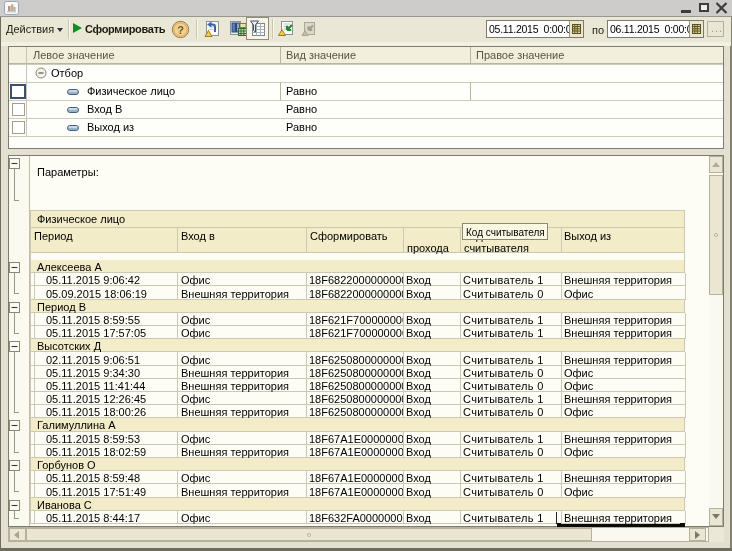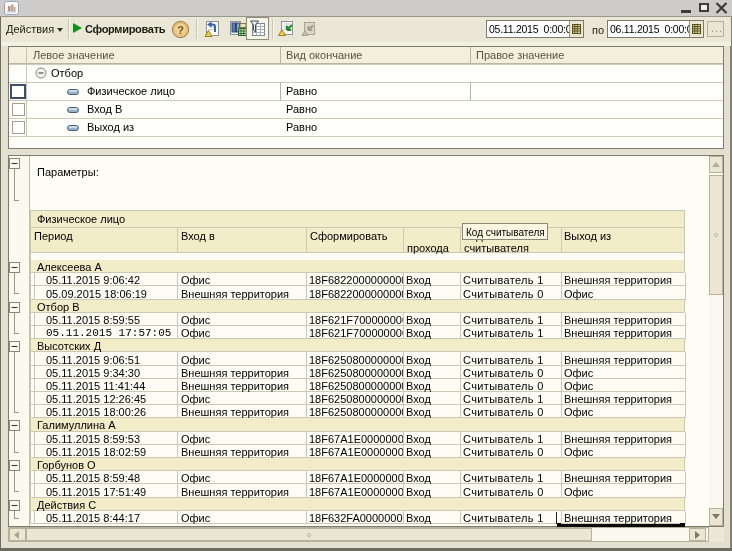--- a/index.html
+++ b/index.html
@@ -84,21 +84,21 @@
 <div class="abs" style="left:689px;top:21px;width:14px;height:16px;background:#eae6d2;border-left:1px solid #9a9684;box-sizing:border-box;"></div>
 <svg class="abs" style="left:692px;top:24px;" width="9" height="10" viewBox="0 0 9 10">
 <rect x="0.5" y="0.5" width="8" height="9" fill="#ddd4a0" stroke="#5a521c"></rect>
 <path d="M0.5 2.6h8M0.5 4.8h8M0.5 7h8M2.8 0.5v9M5.3 0.5v9" stroke="#5a521c" stroke-width="1"></path>
 </svg>
 <div class="abs" style="left:707px;top:21px;width:17px;height:16px;background:#eae6d4;border:1px solid #b3af9a;box-sizing:border-box;"></div>
 <div class="txt" style="left:711px;top:22px;color:#9a9786;letter-spacing:1px;">...</div>
 <div class="abs" style="left:8px;top:46px;width:716px;height:103px;background:#fefefb;border:1px solid #7e7c6e;box-sizing:border-box;"></div>
 <div class="abs" style="left:9px;top:47px;width:714px;height:17px;background:#f2efdc;border-bottom:1px solid #b9b5a1;box-sizing:border-box;"></div>
 <div class="txt" style="left:33px;top:49px;color:#5a553c;">Левое значение</div>
-<div class="txt" style="left:286px;top:49px;color:#5a553c;">Вид окончание</div>
+<div class="txt" style="left:286px;top:49px;color:#5a553c;">Вид значение</div>
 <div class="txt" style="left:476px;top:49px;color:#5a553c;">Правое значение</div>
 <div class="abs" style="left:280px;top:47px;width:1px;height:17px;background:#b9b5a1;"></div>
 <div class="abs" style="left:470px;top:47px;width:1px;height:17px;background:#b9b5a1;"></div>
 <div class="abs" style="left:26px;top:47px;width:1px;height:89px;background:#c9c5b2;"></div>
 <div class="abs" style="left:9px;top:64px;width:714px;height:1px;background:#cfcbb9;"></div>
 <div class="abs" style="left:9px;top:82px;width:714px;height:1px;background:#cfcbb9;"></div>
 <div class="abs" style="left:9px;top:100px;width:714px;height:1px;background:#cfcbb9;"></div>
 <div class="abs" style="left:9px;top:118px;width:714px;height:1px;background:#cfcbb9;"></div>
 <div class="abs" style="left:9px;top:136px;width:714px;height:1px;background:#cfcbb9;"></div>
 <div class="abs" style="left:280px;top:82px;width:1px;height:18px;background:#b9b5a1;"></div>
@@ -216,53 +216,53 @@
 <div class="txt" style="left:309px;top:287.6px;">18F6822000000000</div>
 <div class="abs" style="left:403px;top:286.4px;width:57px;height:13.2px;background:#fdfdf6;border-left:1px solid #ccc8b4;border-bottom:1px solid #ccc8b4;box-sizing:border-box;"></div>
 <div class="txt" style="left:406px;top:287.6px;">Вход</div>
 <div class="abs" style="left:460px;top:286.4px;width:101px;height:13.2px;background:#fdfdf6;border-left:1px solid #ccc8b4;border-bottom:1px solid #ccc8b4;box-sizing:border-box;"></div>
 <div class="txt" style="left:463px;top:287.6px;letter-spacing:0.35px;">Считыватель 0</div>
 <div class="abs" style="left:561px;top:286.4px;width:124px;height:13.2px;background:#fdfdf6;border-left:1px solid #ccc8b4;border-bottom:1px solid #ccc8b4;box-sizing:border-box;"></div>
 <div class="txt" style="left:564px;top:287.6px;">Офис</div>
 <div class="abs" style="left:34px;top:286.4px;width:1px;height:13.2px;background:#ccc8b4;"></div>
 <div class="abs" style="left:685px;top:286.4px;width:1px;height:13.2px;background:#ccc8b4;"></div>
 <div class="abs" style="left:30px;top:299.6px;width:655px;height:13.2px;background:#f2ecc9;border-left:1px solid #ccc8b4;border-right:1px solid #ccc8b4;border-bottom:1px solid #ccc8b4;box-sizing:border-box;"></div>
-<div class="txt" style="left:37px;top:300.6px;">Отбор В</div>
+<div class="txt" style="left:37px;top:300.6px;">Период В</div>
 <div class="abs" style="left:30px;top:312.8px;width:147px;height:13.2px;background:#fdfdf6;border-left:1px solid #ccc8b4;border-bottom:1px solid #ccc8b4;box-sizing:border-box;"></div>
 <div class="txt" style="left:46px;top:314.0px;">05.11.2015 8:59:55</div>
 <div class="abs" style="left:177px;top:312.8px;width:129px;height:13.2px;background:#fdfdf6;border-left:1px solid #ccc8b4;border-bottom:1px solid #ccc8b4;box-sizing:border-box;"></div>
 <div class="txt" style="left:181px;top:314.0px;">Офис</div>
 <div class="abs" style="left:306px;top:312.8px;width:97px;height:13.2px;background:#fdfdf6;border-left:1px solid #ccc8b4;border-bottom:1px solid #ccc8b4;box-sizing:border-box;"></div>
 <div class="txt" style="left:309px;top:314.0px;">18F621F700000000</div>
 <div class="abs" style="left:403px;top:312.8px;width:57px;height:13.2px;background:#fdfdf6;border-left:1px solid #ccc8b4;border-bottom:1px solid #ccc8b4;box-sizing:border-box;"></div>
 <div class="txt" style="left:406px;top:314.0px;">Вход</div>
 <div class="abs" style="left:460px;top:312.8px;width:101px;height:13.2px;background:#fdfdf6;border-left:1px solid #ccc8b4;border-bottom:1px solid #ccc8b4;box-sizing:border-box;"></div>
 <div class="txt" style="left:463px;top:314.0px;letter-spacing:0.35px;">Считыватель 1</div>
 <div class="abs" style="left:561px;top:312.8px;width:124px;height:13.2px;background:#fdfdf6;border-left:1px solid #ccc8b4;border-bottom:1px solid #ccc8b4;box-sizing:border-box;"></div>
 <div class="txt" style="left:564px;top:314.0px;">Внешняя территория</div>
 <div class="abs" style="left:34px;top:312.8px;width:1px;height:13.2px;background:#ccc8b4;"></div>
 <div class="abs" style="left:685px;top:312.8px;width:1px;height:13.2px;background:#ccc8b4;"></div>
 <div class="abs" style="left:30px;top:326.0px;width:147px;height:13.2px;background:#fdfdf6;border-left:1px solid #ccc8b4;border-bottom:1px solid #ccc8b4;box-sizing:border-box;"></div>
-<div class="txt" style="left:46px;top:327.2px;font-family:Liberation Mono, monospace;">05.11.2015 17:57:05</div>
+<div class="txt" style="left:46px;top:327.2px;">05.11.2015 17:57:05</div>
 <div class="abs" style="left:177px;top:326.0px;width:129px;height:13.2px;background:#fdfdf6;border-left:1px solid #ccc8b4;border-bottom:1px solid #ccc8b4;box-sizing:border-box;"></div>
 <div class="txt" style="left:181px;top:327.2px;">Офис</div>
 <div class="abs" style="left:306px;top:326.0px;width:97px;height:13.2px;background:#fdfdf6;border-left:1px solid #ccc8b4;border-bottom:1px solid #ccc8b4;box-sizing:border-box;"></div>
 <div class="txt" style="left:309px;top:327.2px;">18F621F700000000</div>
 <div class="abs" style="left:403px;top:326.0px;width:57px;height:13.2px;background:#fdfdf6;border-left:1px solid #ccc8b4;border-bottom:1px solid #ccc8b4;box-sizing:border-box;"></div>
 <div class="txt" style="left:406px;top:327.2px;">Вход</div>
 <div class="abs" style="left:460px;top:326.0px;width:101px;height:13.2px;background:#fdfdf6;border-left:1px solid #ccc8b4;border-bottom:1px solid #ccc8b4;box-sizing:border-box;"></div>
 <div class="txt" style="left:463px;top:327.2px;letter-spacing:0.35px;">Считыватель 1</div>
 <div class="abs" style="left:561px;top:326.0px;width:124px;height:13.2px;background:#fdfdf6;border-left:1px solid #ccc8b4;border-bottom:1px solid #ccc8b4;box-sizing:border-box;"></div>
 <div class="txt" style="left:564px;top:327.2px;">Внешняя территория</div>
 <div class="abs" style="left:34px;top:326.0px;width:1px;height:13.2px;background:#ccc8b4;"></div>
 <div class="abs" style="left:685px;top:326.0px;width:1px;height:13.2px;background:#ccc8b4;"></div>
 <div class="abs" style="left:30px;top:339.2px;width:655px;height:13.2px;background:#f2ecc9;border-left:1px solid #ccc8b4;border-right:1px solid #ccc8b4;border-bottom:1px solid #ccc8b4;box-sizing:border-box;"></div>
 <div class="txt" style="left:37px;top:340.2px;">Высотских Д</div>
 <div class="abs" style="left:30px;top:352.4px;width:147px;height:13.2px;background:#fdfdf6;border-left:1px solid #ccc8b4;border-bottom:1px solid #ccc8b4;box-sizing:border-box;"></div>
-<div class="txt" style="left:46px;top:353.6px;">05.11.2015 9:06:51</div>
+<div class="txt" style="left:46px;top:353.6px;">02.11.2015 9:06:51</div>
 <div class="abs" style="left:177px;top:352.4px;width:129px;height:13.2px;background:#fdfdf6;border-left:1px solid #ccc8b4;border-bottom:1px solid #ccc8b4;box-sizing:border-box;"></div>
 <div class="txt" style="left:181px;top:353.6px;">Офис</div>
 <div class="abs" style="left:306px;top:352.4px;width:97px;height:13.2px;background:#fdfdf6;border-left:1px solid #ccc8b4;border-bottom:1px solid #ccc8b4;box-sizing:border-box;"></div>
 <div class="txt" style="left:309px;top:353.6px;">18F6250800000000</div>
 <div class="abs" style="left:403px;top:352.4px;width:57px;height:13.2px;background:#fdfdf6;border-left:1px solid #ccc8b4;border-bottom:1px solid #ccc8b4;box-sizing:border-box;"></div>
 <div class="txt" style="left:406px;top:353.6px;">Вход</div>
 <div class="abs" style="left:460px;top:352.4px;width:101px;height:13.2px;background:#fdfdf6;border-left:1px solid #ccc8b4;border-bottom:1px solid #ccc8b4;box-sizing:border-box;"></div>
 <div class="txt" style="left:463px;top:353.6px;letter-spacing:0.35px;">Считыватель 1</div>
 <div class="abs" style="left:561px;top:352.4px;width:124px;height:13.2px;background:#fdfdf6;border-left:1px solid #ccc8b4;border-bottom:1px solid #ccc8b4;box-sizing:border-box;"></div>
 <div class="txt" style="left:564px;top:353.6px;">Внешняя территория</div>
@@ -378,21 +378,21 @@
 <div class="txt" style="left:309px;top:485.6px;">18F67A1E00000000</div>
 <div class="abs" style="left:403px;top:484.4px;width:57px;height:13.2px;background:#fdfdf6;border-left:1px solid #ccc8b4;border-bottom:1px solid #ccc8b4;box-sizing:border-box;"></div>
 <div class="txt" style="left:406px;top:485.6px;">Вход</div>
 <div class="abs" style="left:460px;top:484.4px;width:101px;height:13.2px;background:#fdfdf6;border-left:1px solid #ccc8b4;border-bottom:1px solid #ccc8b4;box-sizing:border-box;"></div>
 <div class="txt" style="left:463px;top:485.6px;letter-spacing:0.35px;">Считыватель 0</div>
 <div class="abs" style="left:561px;top:484.4px;width:124px;height:13.2px;background:#fdfdf6;border-left:1px solid #ccc8b4;border-bottom:1px solid #ccc8b4;box-sizing:border-box;"></div>
 <div class="txt" style="left:564px;top:485.6px;">Офис</div>
 <div class="abs" style="left:34px;top:484.4px;width:1px;height:13.2px;background:#ccc8b4;"></div>
 <div class="abs" style="left:685px;top:484.4px;width:1px;height:13.2px;background:#ccc8b4;"></div>
 <div class="abs" style="left:30px;top:497.6px;width:655px;height:13.2px;background:#f2ecc9;border-left:1px solid #ccc8b4;border-right:1px solid #ccc8b4;border-bottom:1px solid #ccc8b4;box-sizing:border-box;"></div>
-<div class="txt" style="left:37px;top:498.6px;">Действия С</div>
+<div class="txt" style="left:37px;top:498.6px;">Иванова С</div>
 <div class="abs" style="left:30px;top:510.8px;width:147px;height:13.2px;background:#fdfdf6;border-left:1px solid #ccc8b4;border-bottom:1px solid #ccc8b4;box-sizing:border-box;"></div>
 <div class="txt" style="left:46px;top:512.0px;">05.11.2015 8:44:17</div>
 <div class="abs" style="left:177px;top:510.8px;width:129px;height:13.2px;background:#fdfdf6;border-left:1px solid #ccc8b4;border-bottom:1px solid #ccc8b4;box-sizing:border-box;"></div>
 <div class="txt" style="left:181px;top:512.0px;">Офис</div>
 <div class="abs" style="left:306px;top:510.8px;width:97px;height:13.2px;background:#fdfdf6;border-left:1px solid #ccc8b4;border-bottom:1px solid #ccc8b4;box-sizing:border-box;"></div>
 <div class="txt" style="left:309px;top:512.0px;">18F632FA00000000</div>
 <div class="abs" style="left:403px;top:510.8px;width:57px;height:13.2px;background:#fdfdf6;border-left:1px solid #ccc8b4;border-bottom:1px solid #ccc8b4;box-sizing:border-box;"></div>
 <div class="txt" style="left:406px;top:512.0px;">Вход</div>
 <div class="abs" style="left:460px;top:510.8px;width:101px;height:13.2px;background:#fdfdf6;border-left:1px solid #ccc8b4;border-bottom:1px solid #ccc8b4;box-sizing:border-box;"></div>
 <div class="txt" style="left:463px;top:512.0px;letter-spacing:0.35px;">Считыватель 1</div>

